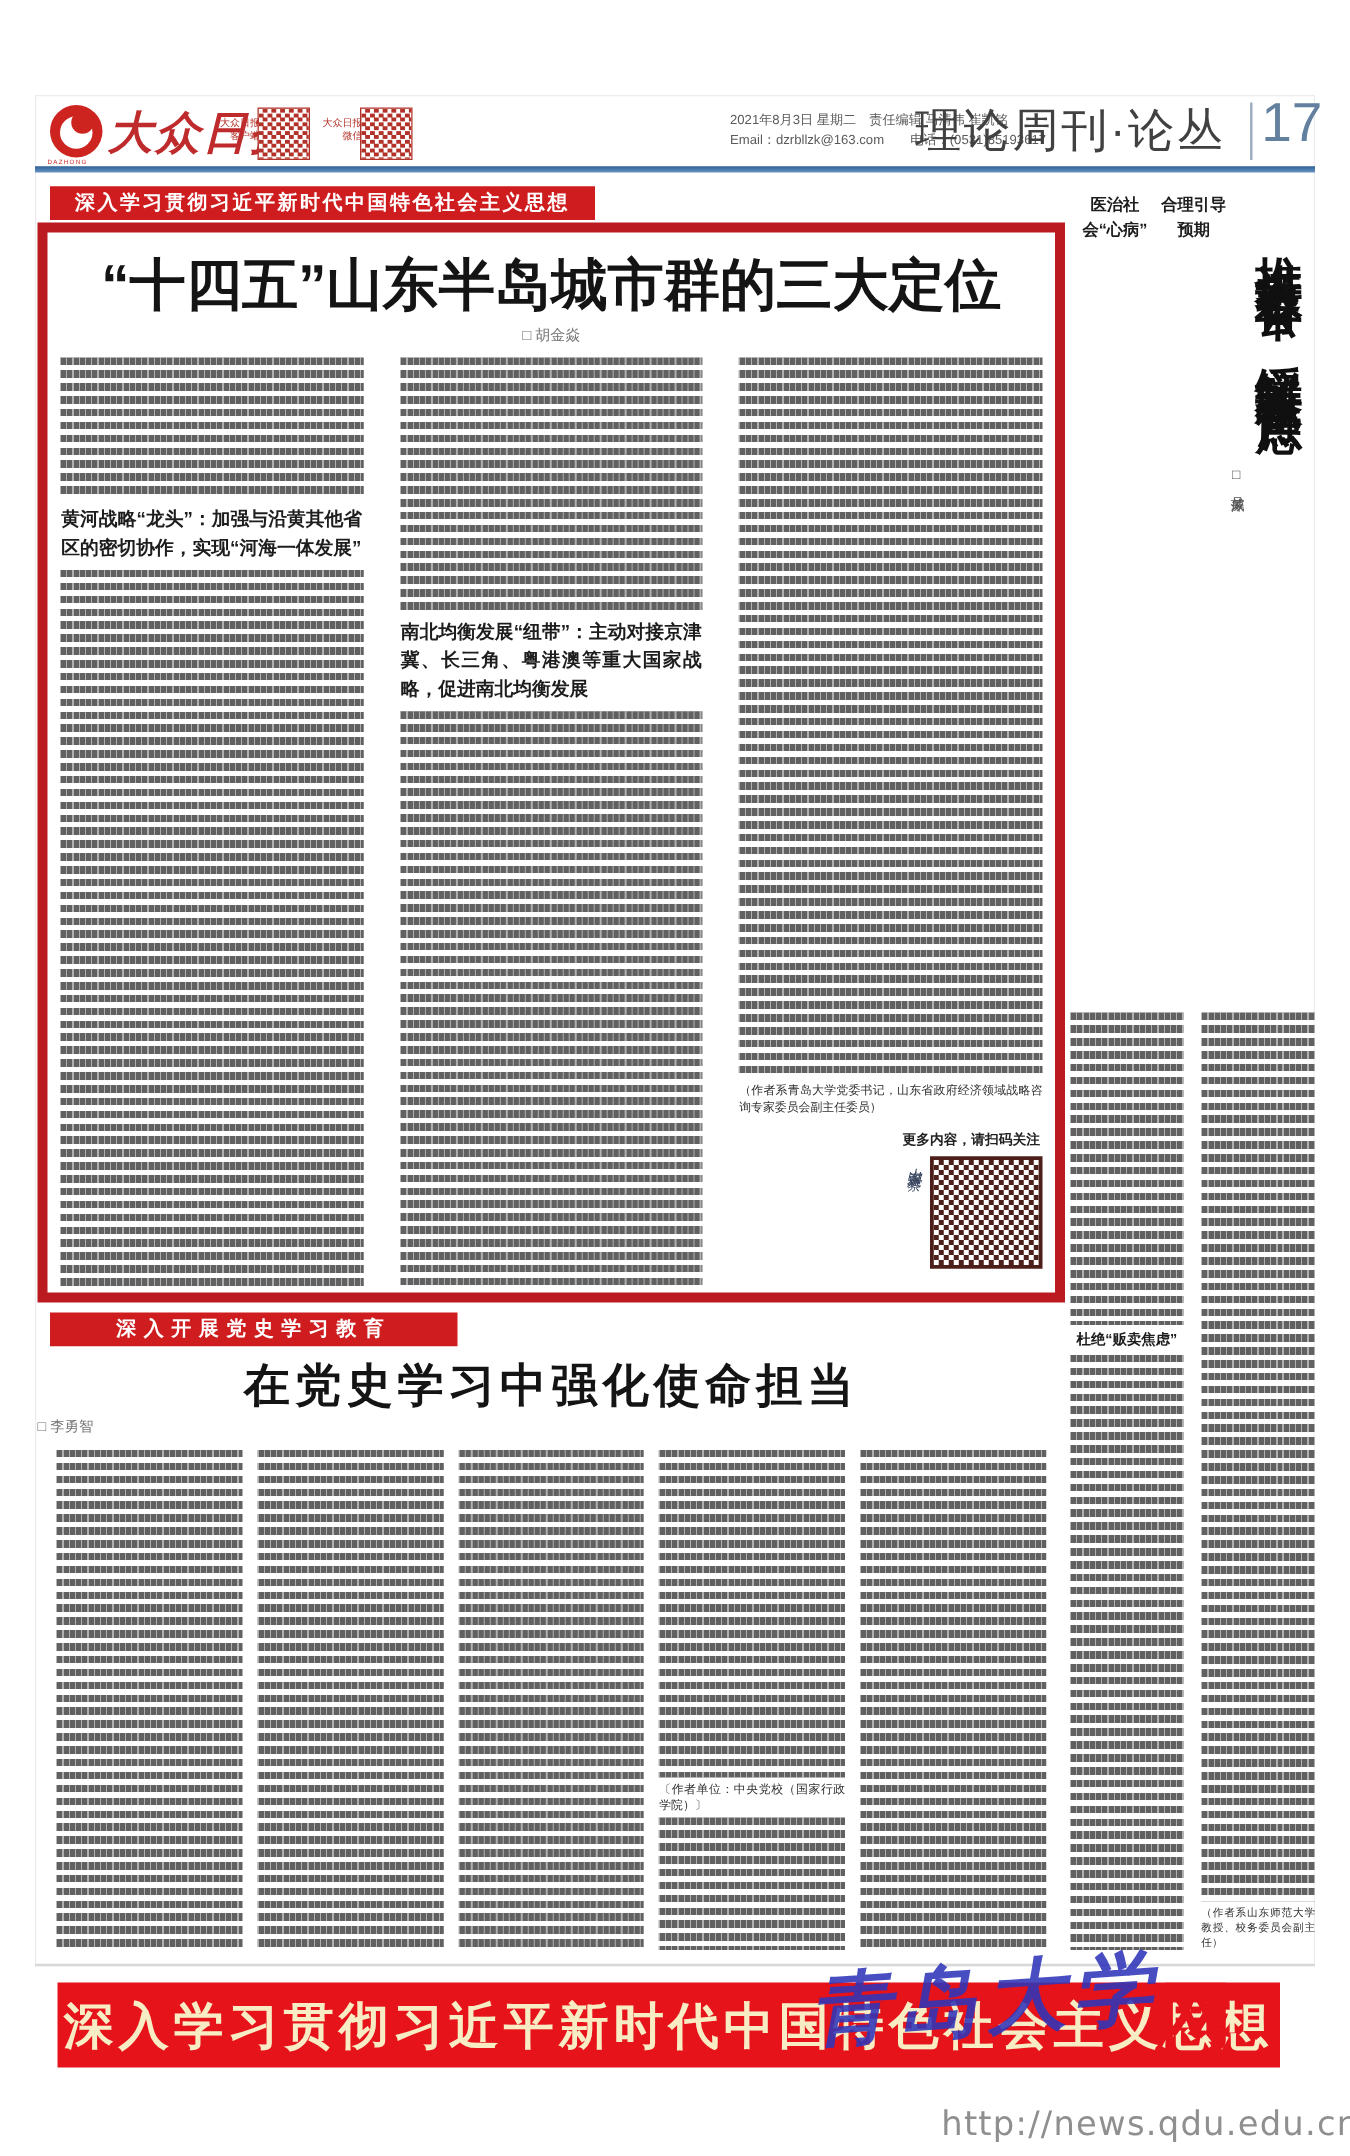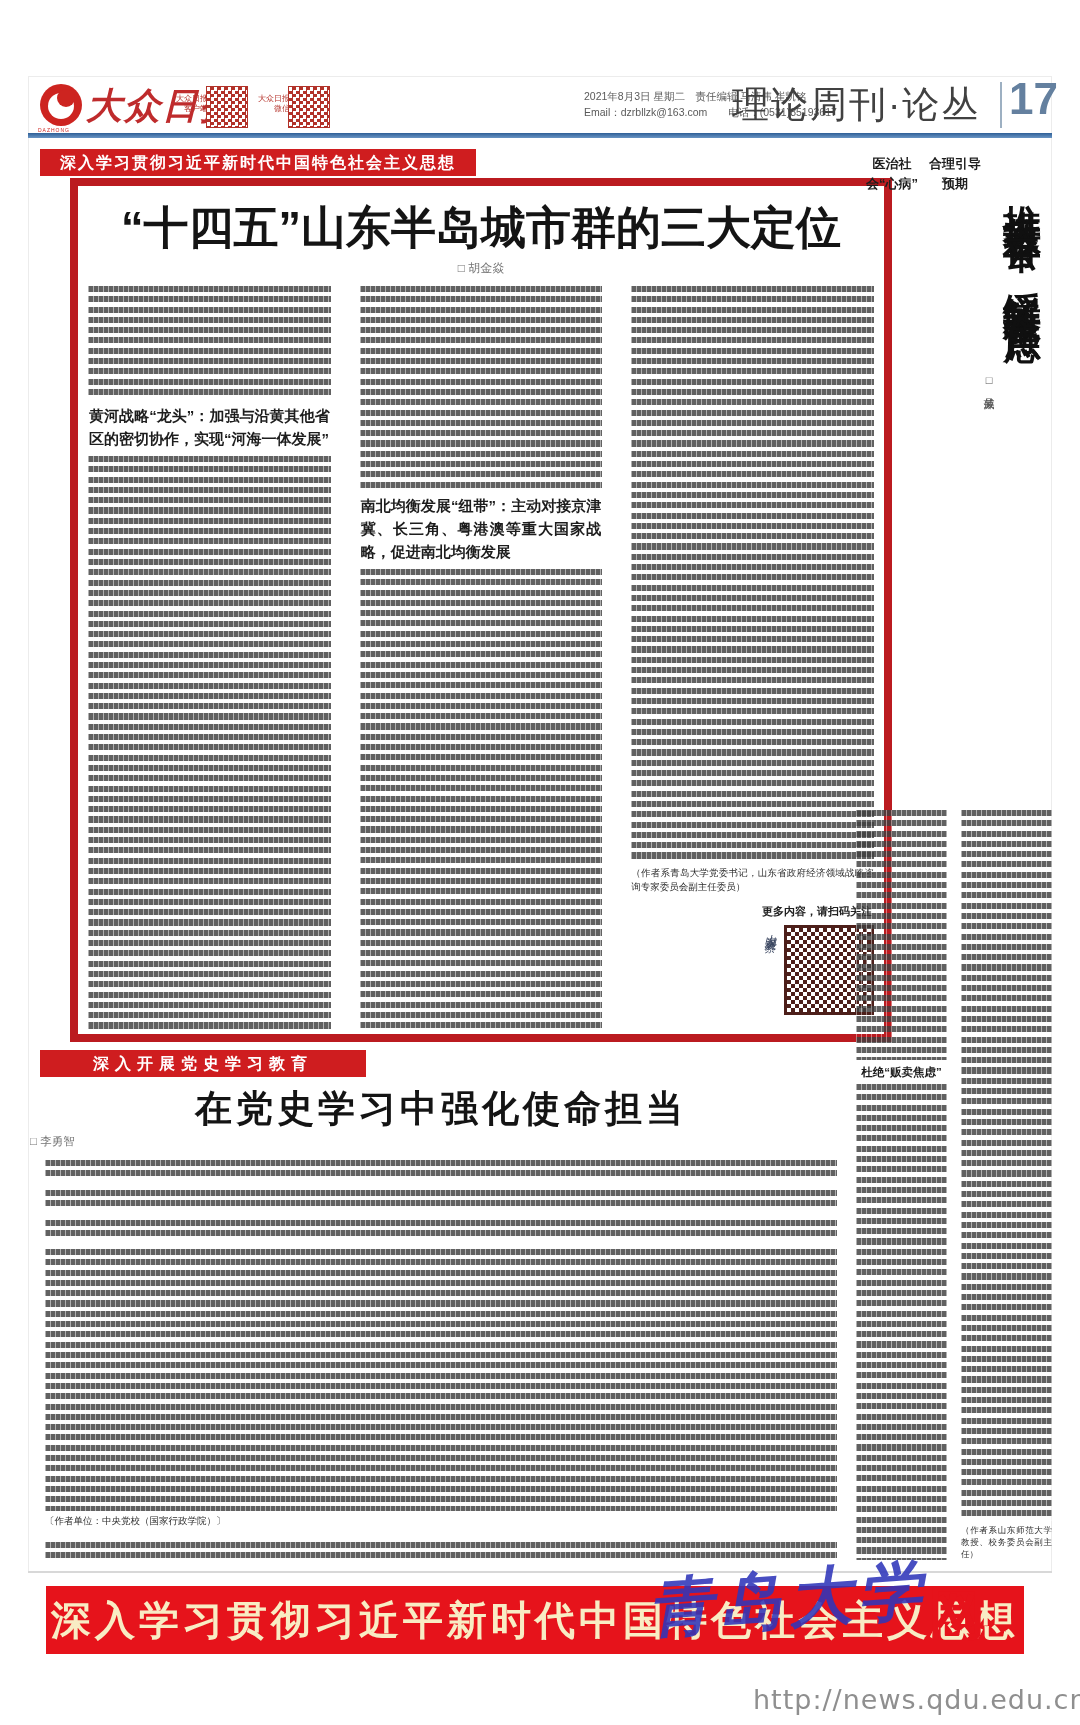--- a/index.html
+++ b/index.html
@@ -18,30 +18,30 @@
   .logo::before{content:"";position:absolute;left:17px;top:5px;width:18px;height:18px;border-radius:50%;background:#cd2420;z-index:2;}
   .logo-sub{left:38px;top:127px;font-size:5px;color:#cd2420;letter-spacing:1px;}
   .paper-name{left:86px;top:82px;font-family:"Liberation Serif",serif;font-style:italic;font-weight:700;
     font-size:36px;color:#bf2b2c;letter-spacing:2px;}
   .qr-label{font-size:8px;line-height:10px;color:#b5342c;text-align:right;}
   .qr-red{width:40px;height:40px;background:repeating-conic-gradient(#b23229 0 90deg,#ffffff 0 180deg);
     background-size:7px 7px;border:1px solid #b23229;}
   .date-block{left:584px;top:88px;font-size:10.5px;line-height:16px;color:#5a5a5a;}
   .section-title{left:732px;top:80px;font-size:37px;font-weight:500;color:#414141;letter-spacing:2px;}
   .hdr-divider{left:1000px;top:82px;width:2px;height:46px;background:#9db0c2;}
-  .page-num{left:1009px;top:74px;font-size:44px;font-weight:700;color:#64809f;}
+  .page-num{left:1009px;top:74px;font-size:44px;font-weight:400;color:#64809f;}
   .blue-rule{left:28px;top:133px;width:1024px;height:5px;background:linear-gradient(#2e5f97,#6a95c4);}
 
   
   .tag{background:#cf1d1f;color:#fff;font-weight:700;font-size:16px;text-align:center;}
   .tag1{left:40px;top:149px;width:436px;height:27px;line-height:27px;letter-spacing:2px;}
   .tag2{left:40px;top:1050px;width:326px;height:27px;line-height:27px;letter-spacing:6px;}
 
   
-  .redbox{left:30px;top:178px;width:822px;height:864px;border:8px solid #bb1b20;background:#fff;box-sizing:border-box;margin-left:40px;}
+  .redbox{left:30px;top:178px;width:822px;height:864px;border:8px solid #bb1b20;background:#fff;box-sizing:border-box;}
   .m-title{left:0;top:12px;width:100%;text-align:center;font-size:45px;font-weight:900;color:#141414;}
   .m-author{left:0;top:74px;width:100%;text-align:center;font-size:12px;color:#757575;}
   .m-cols{left:10px;top:100px;width:786px;height:746px;display:flex;gap:29px;}
   .col{flex:1;display:flex;flex-direction:column;min-width:0;}
 
   
   .ft{background-image:
       repeating-linear-gradient(90deg,rgba(255,255,255,.5) 0 1px,transparent 1px 5px),
       repeating-linear-gradient(#3f3f3f 0 6px,transparent 6px 10.3px);
     opacity:.82;}
@@ -52,21 +52,21 @@
   .m-qr-caption{font-size:11px;font-weight:700;color:#222;text-align:right;padding-right:2px;margin-top:10px;}
   .m-qr-row{margin-top:6px;display:flex;gap:6px;justify-content:flex-end;align-items:flex-start;height:90px;}
   .v-label{writing-mode:vertical-rl;font-size:11px;line-height:16px;color:#3a4660;font-style:italic;letter-spacing:2px;}
   .qr-dark{width:84px;height:84px;background:repeating-conic-gradient(#4d1f1a 0 90deg,#ffffff 0 180deg);
     background-size:8px 8px;border:3px solid #4d1f1a;}
 
   
   .art2{left:30px;top:1084px;width:822px;height:478px;}
   .a2-title{left:0;top:0;width:100%;text-align:center;font-size:37px;font-weight:900;color:#141414;letter-spacing:4px;}
   .a2-author{left:0;top:50px;width:100%;text-align:left;font-size:11.5px;color:#757575;}
-  .a2-cols{left:15px;top:76px;width:792px;height:400px;display:flex;gap:12px;flex-direction:column;}
+  .a2-cols{left:15px;top:76px;width:792px;height:400px;display:flex;gap:12px;}
   .a2-byline{font-size:9.5px;line-height:13px;color:#2e2e2e;text-align:justify;margin:3px 0;}
 
   
   .sidebar{left:856px;top:150px;width:196px;height:1410px;}
   .sb-colA{left:2px;top:0;width:126px;height:650px;display:flex;flex-direction:row;}
   .sb-sub{font-size:13px;font-weight:800;color:#1d1d1d;text-align:center;line-height:20px;padding:4px 0;}
   .sb-authorV{left:125px;top:224px;height:90px;writing-mode:vertical-rl;font-size:11px;color:#555;}
   .sb-titleV{left:140px;top:24px;height:630px;writing-mode:vertical-rl;font-size:38px;font-weight:800;
     color:#101010;letter-spacing:7px;}
   .sb-zoneB{left:0;top:660px;width:196px;height:750px;display:flex;gap:14px;}

